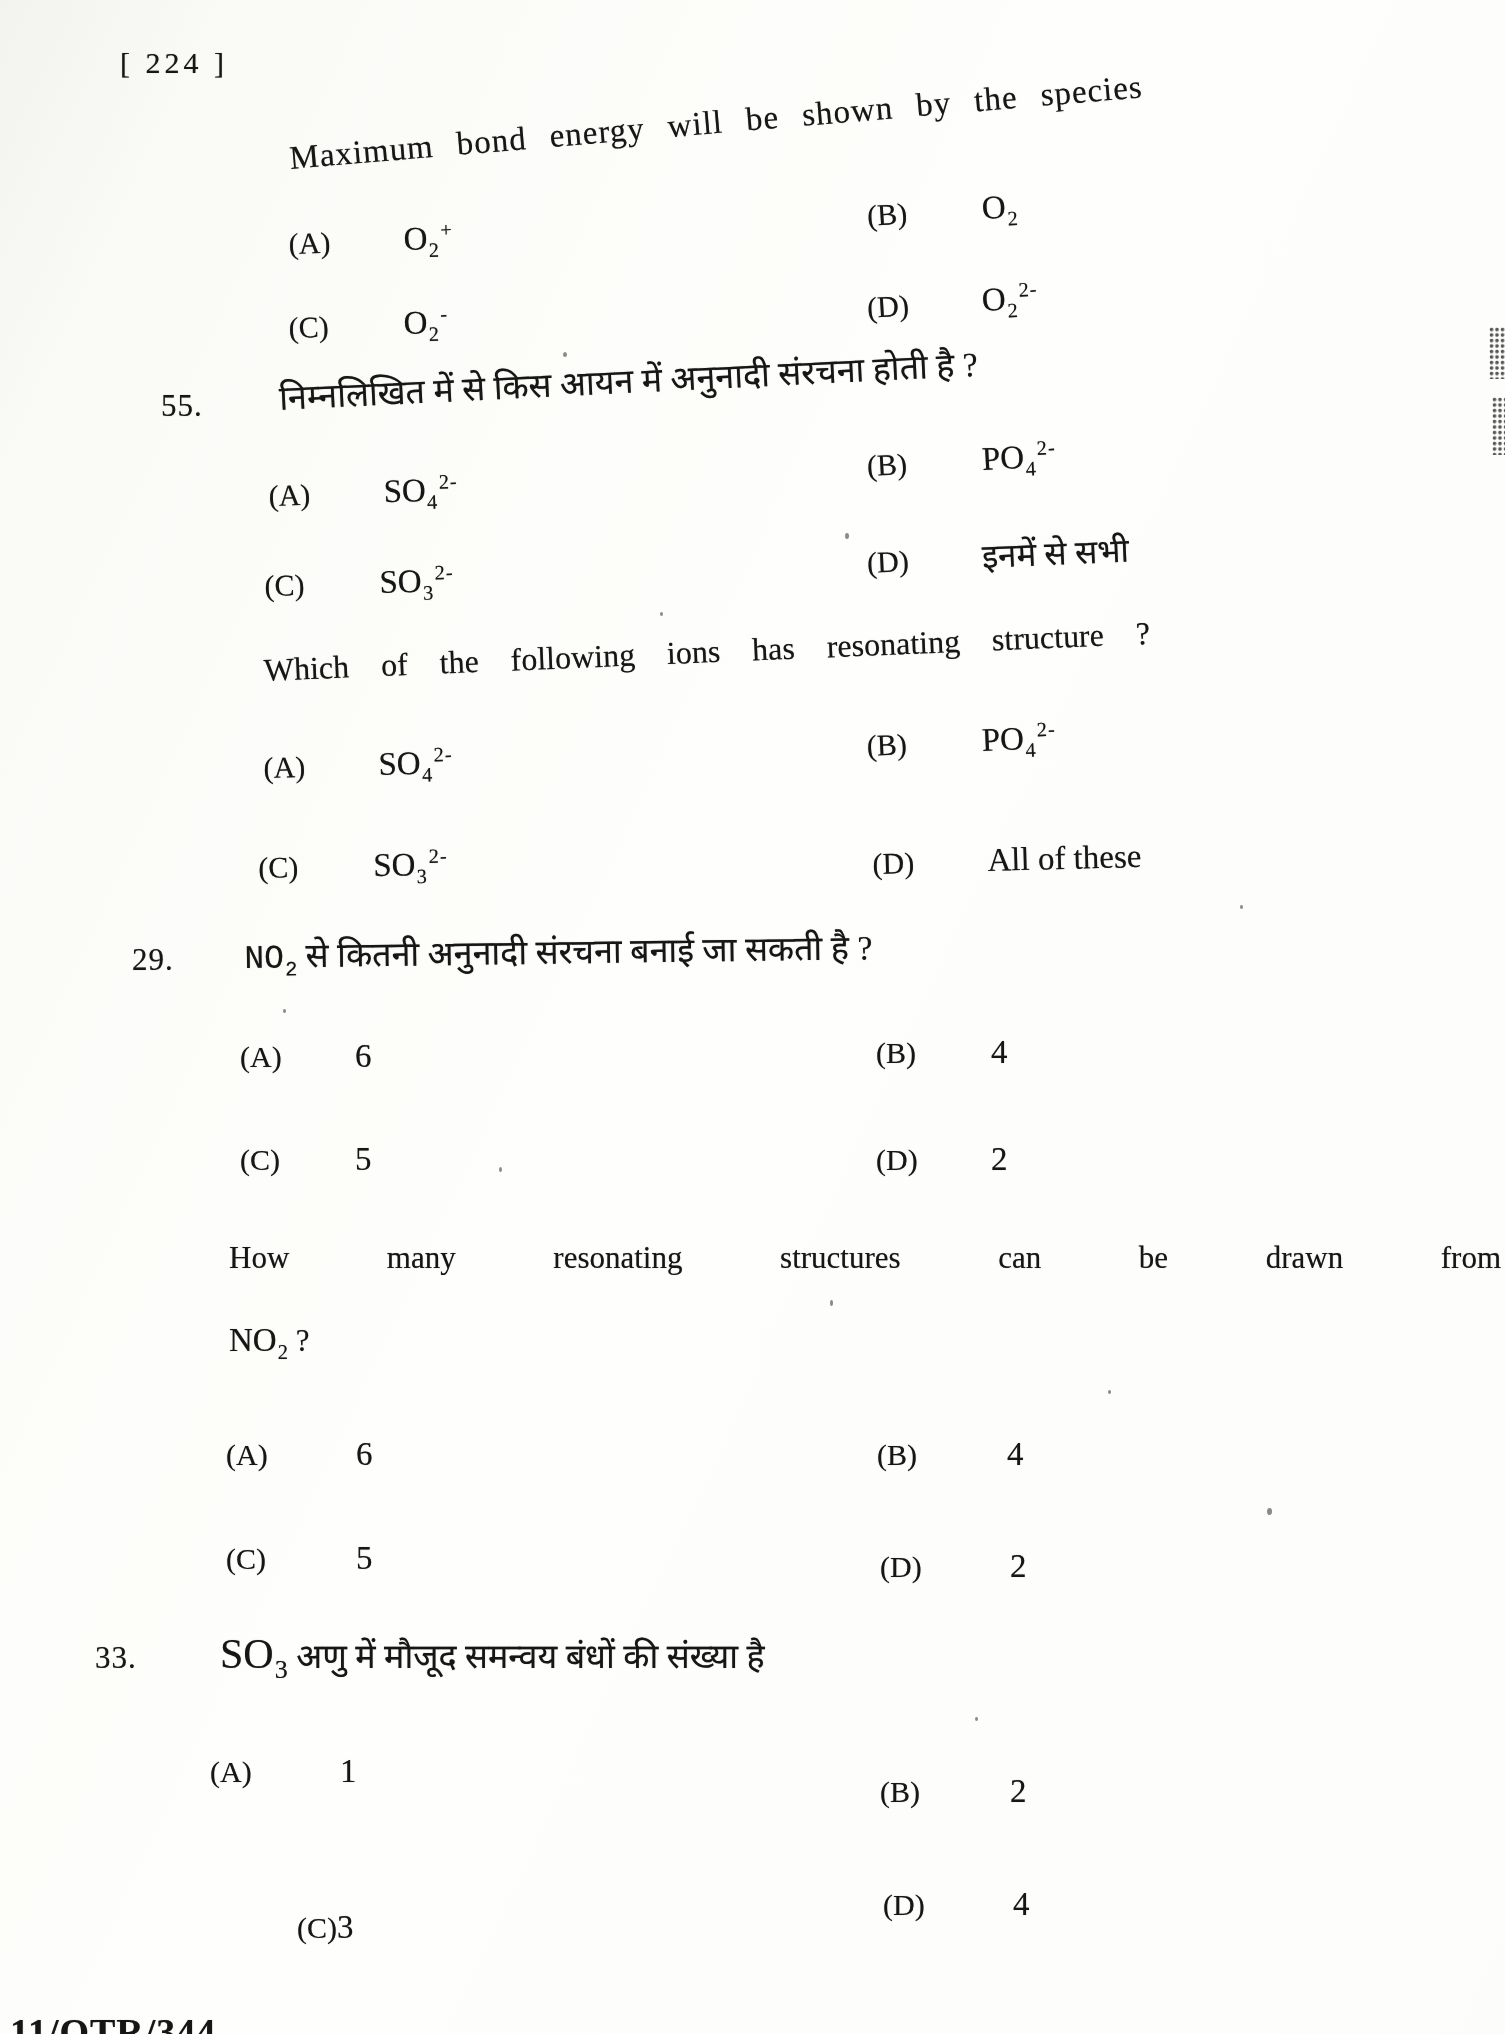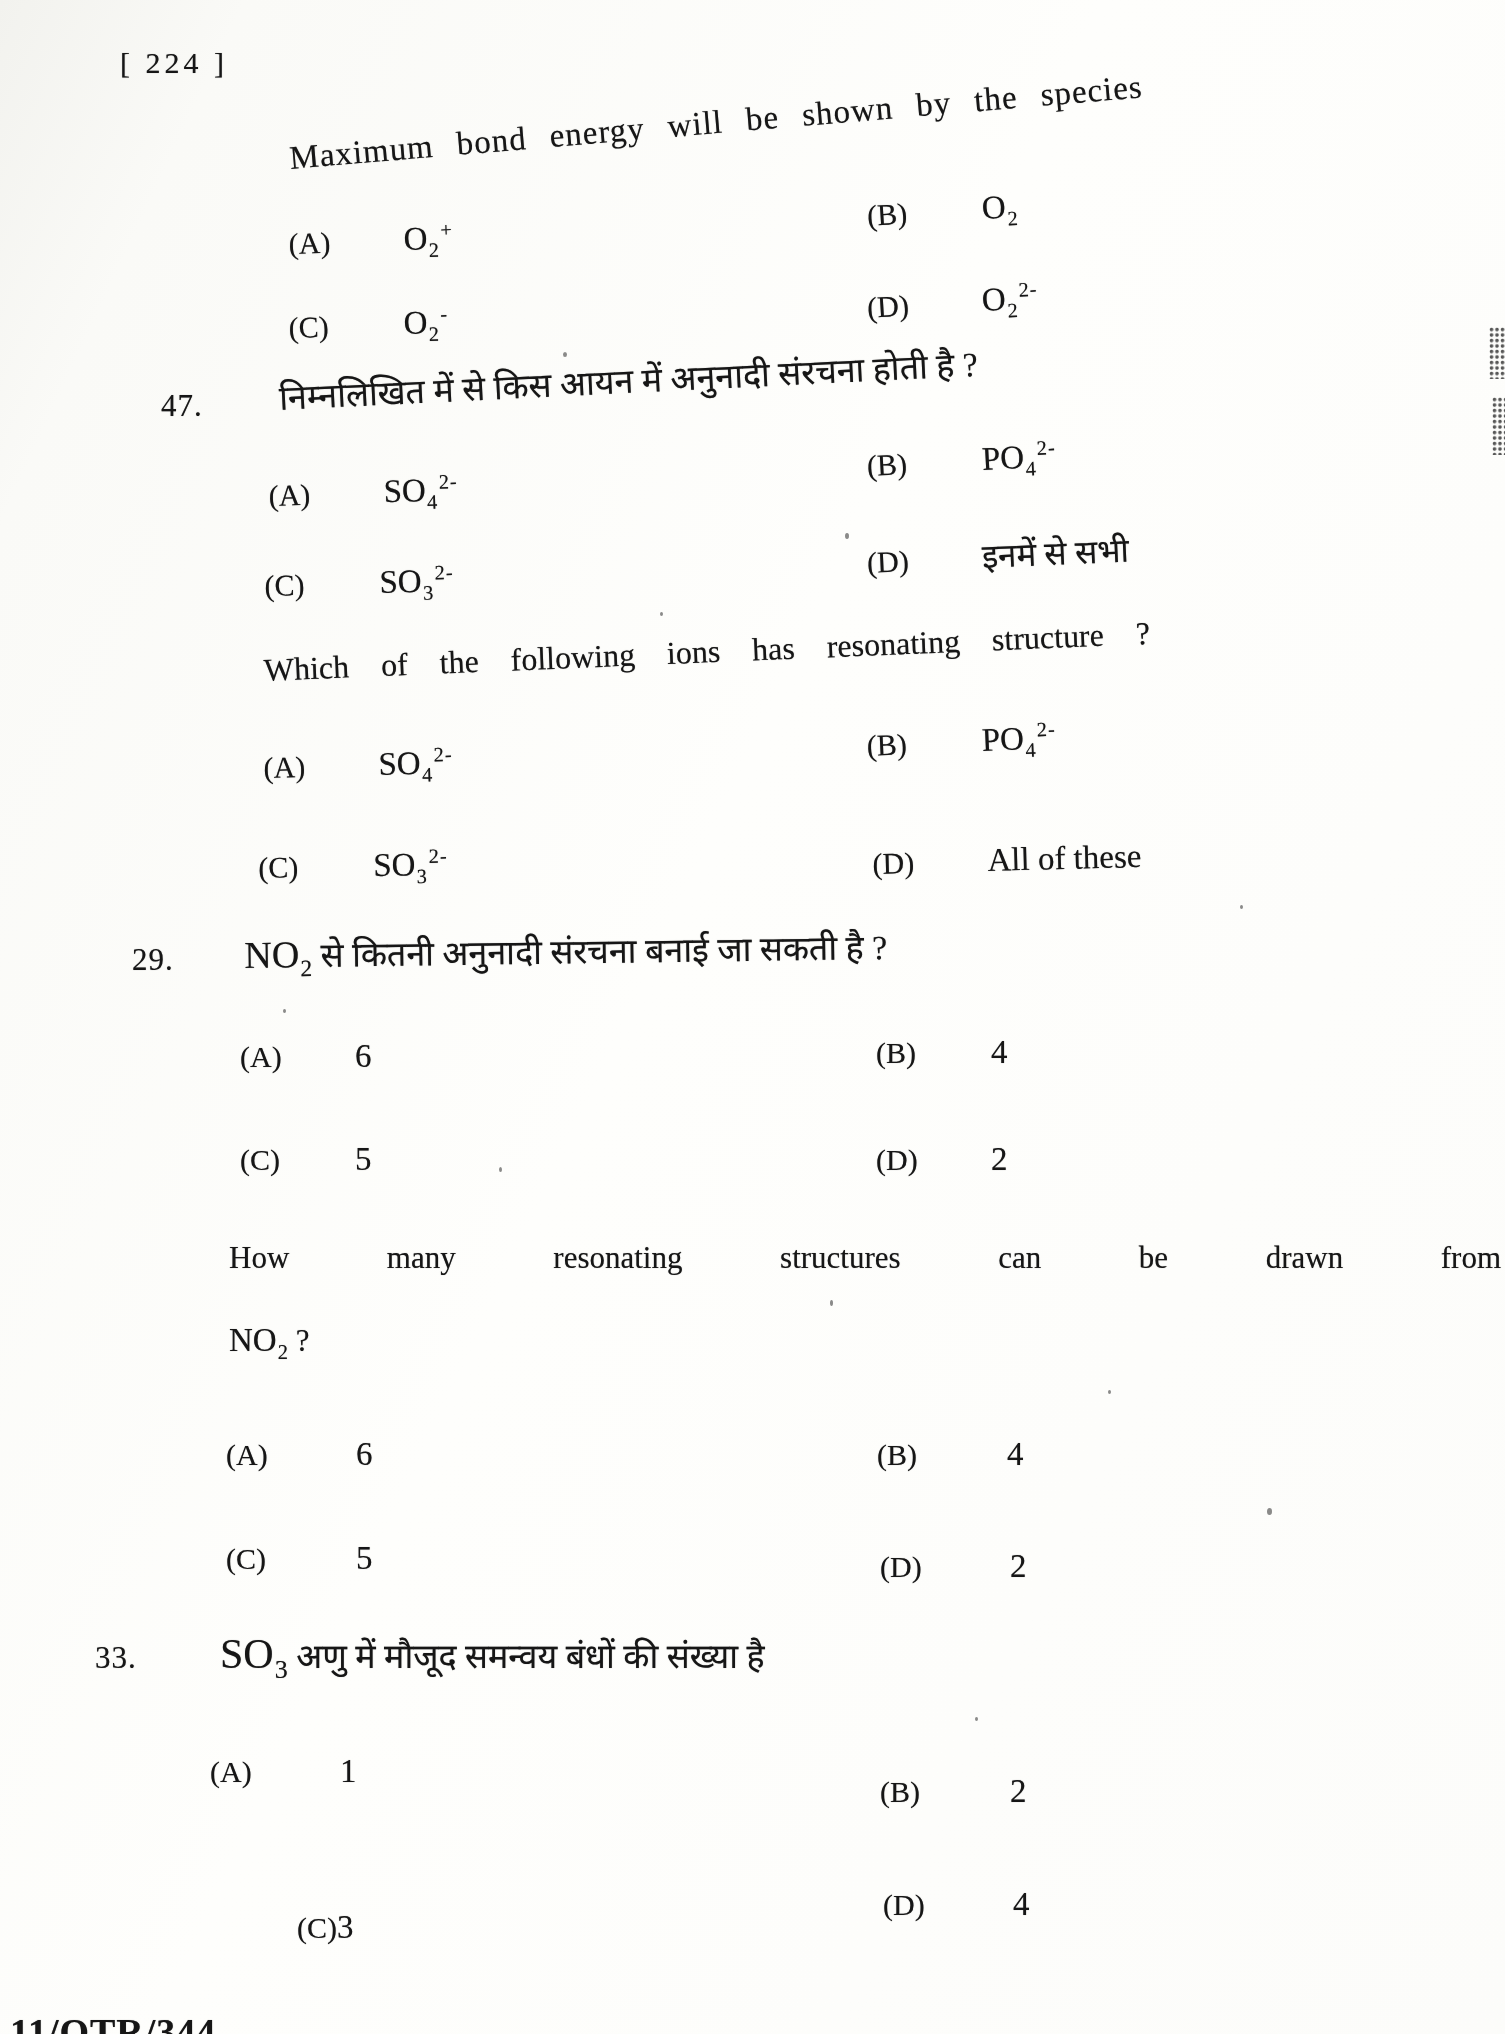--- a/index.html
+++ b/index.html
@@ -61,21 +61,21 @@
   <div class="txt opt" style="left:866px;top:196px;transform:rotate(-3.5deg);">
     <span class="lab">(B)</span><span class="val formula"><span>O</span><sub>2</sub><sup></sup></span>
   </div>
   <div class="txt opt" style="left:288px;top:308px;transform:rotate(-2deg);">
     <span class="lab">(C)</span><span class="val formula"><span>O</span><sub>2</sub><sup>-</sup></span>
   </div>
   <div class="txt opt" style="left:866px;top:288px;transform:rotate(-3.5deg);">
     <span class="lab">(D)</span><span class="val formula"><span>O</span><sub>2</sub><sup>2-</sup></span>
   </div>
 
-  <div class="txt qnum" style="left:161px;top:388px;">47.</div>
+  <div class="txt qnum" style="left:161px;top:388px;">55.</div>
   <div class="txt hi" style="left:278px;top:374px;transform:rotate(-2.8deg);">निम्नलिखित में से किस आयन में अनुनादी संरचना होती है ?</div>
 
   <div class="txt opt" style="left:268px;top:476px;transform:rotate(-1.8deg);">
     <span class="lab">(A)</span><span class="val formula"><span>SO</span><sub>4</sub><sup>2-</sup></span>
   </div>
   <div class="txt opt" style="left:866px;top:446px;transform:rotate(-3deg);">
     <span class="lab">(B)</span><span class="val formula"><span>PO</span><sub>4</sub><sup>2-</sup></span>
   </div>
   <div class="txt opt" style="left:264px;top:566px;transform:rotate(-1.5deg);">
     <span class="lab">(C)</span><span class="val formula"><span>SO</span><sub>3</sub><sup>2-</sup></span>
@@ -94,21 +94,21 @@
   </div>
   <div class="txt opt" style="left:258px;top:848px;transform:rotate(-1deg);">
     <span class="lab">(C)</span><span class="val formula"><span>SO</span><sub>3</sub><sup>2-</sup></span>
   </div>
   <div class="txt opt" style="left:872px;top:844px;transform:rotate(-1.5deg);">
     <span class="lab">(D)</span><span class="val formula"><span>All of these</span><sub></sub><sup></sup></span>
   </div>
 
   <div class="txt qnum" style="left:132px;top:942px;">29.</div>
   <div class="txt hi" style="left:244px;top:932px;transform:rotate(-0.8deg);">
-    <span class="formula" style="font-family:Liberation Serif, serif;font-size:38px;"><span>NO</span><sub>2</sub></span>
+    <span class="formula" style="font-family:Liberation Mono, monospace;font-size:33px;"><span>NO</span><sub>2</sub></span>
     <span>से कितनी अनुनादी संरचना बनाई जा सकती है ?</span>
   </div>
 
   <div class="txt opt" style="left:240px;top:1038px;">
     <span class="lab">(A)</span><span class="val">6</span>
   </div>
   <div class="txt opt" style="left:876px;top:1034px;">
     <span class="lab">(B)</span><span class="val">4</span>
   </div>
   <div class="txt opt" style="left:240px;top:1141px;">

